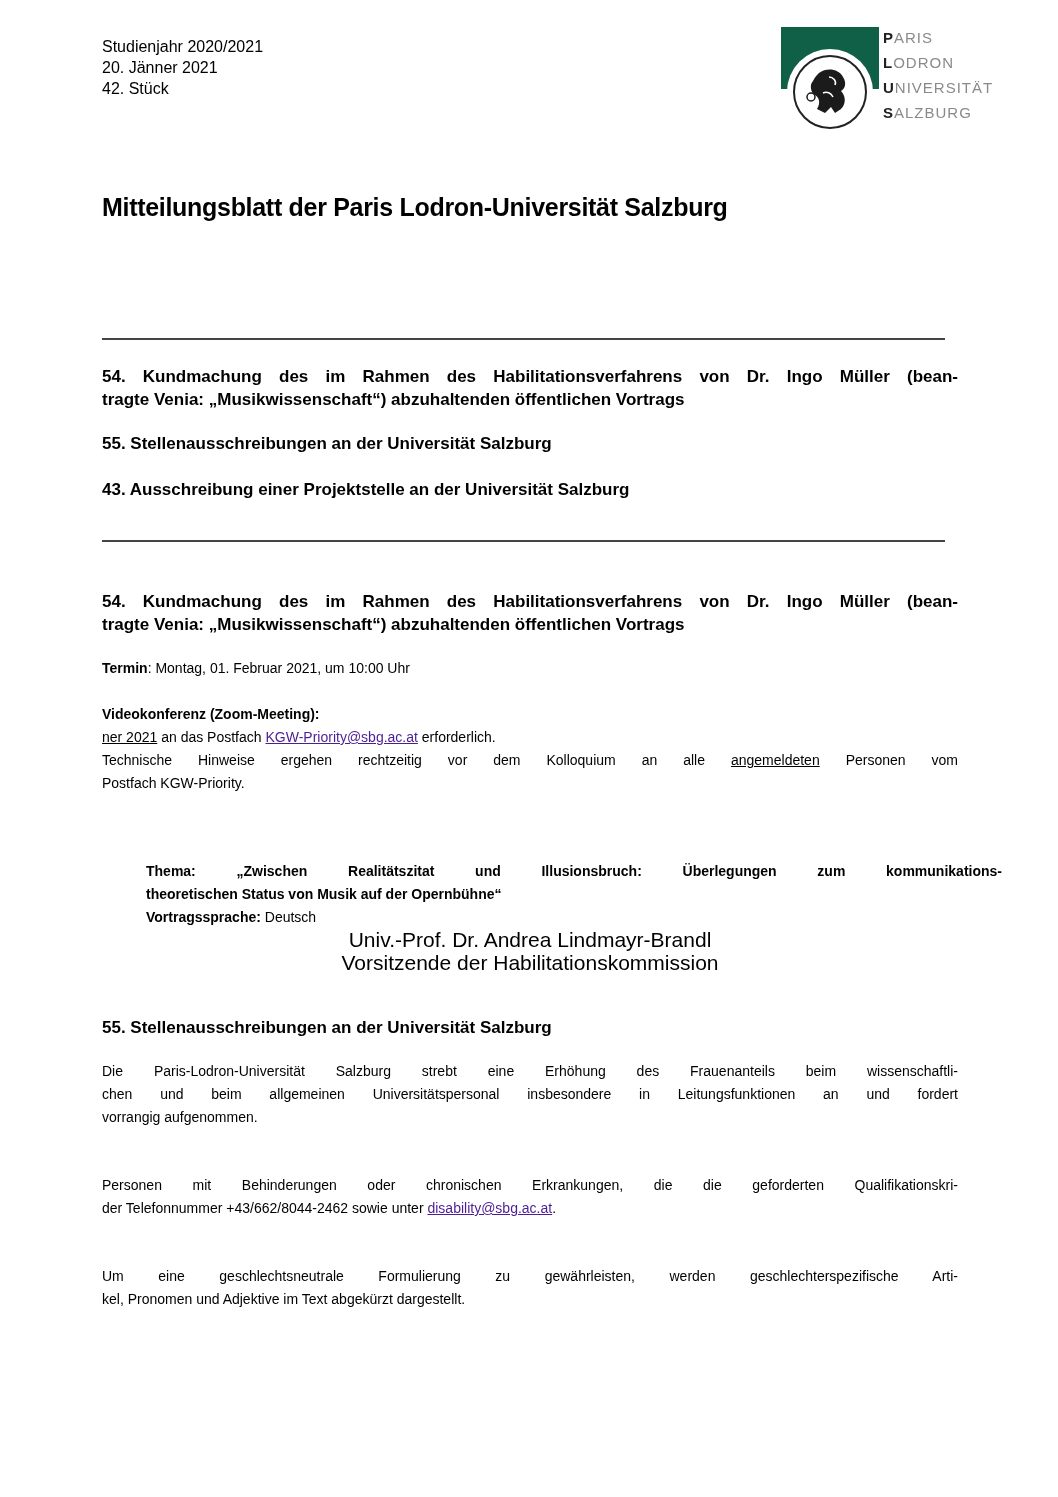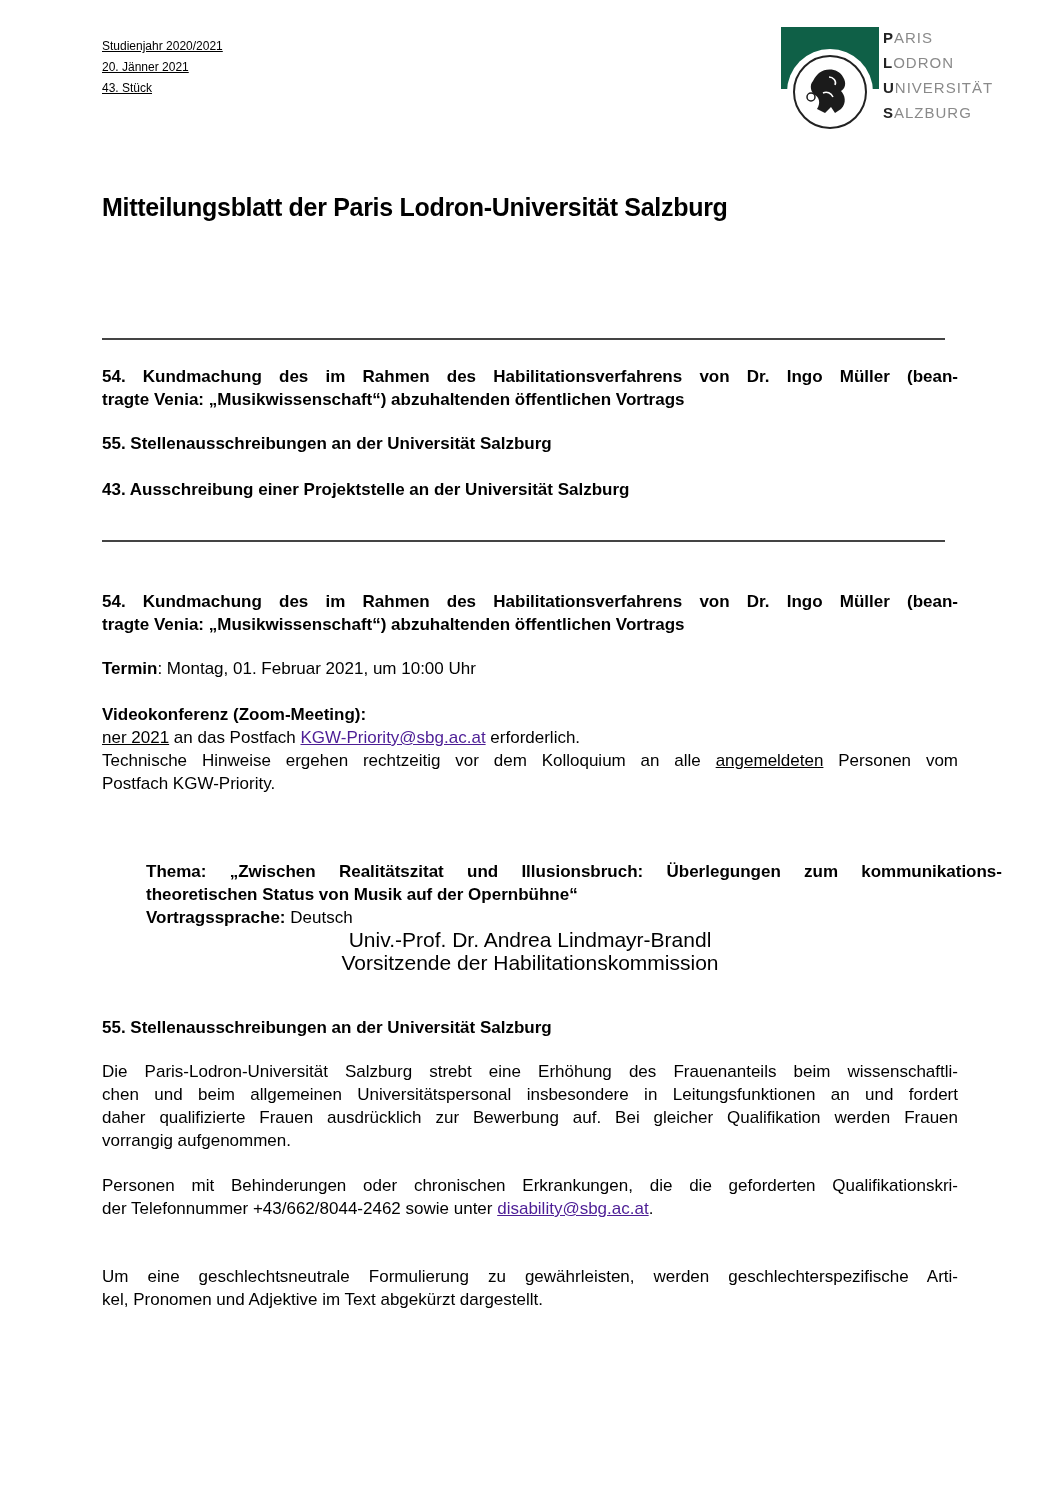--- a/index.html
+++ b/index.html
@@ -1,45 +1,45 @@
 <!DOCTYPE html>
 <html><head>
 <meta charset="utf-8">
 <style>
   html, body { margin: 0; padding: 0; background: #ffffff; }
   body { width: 1058px; height: 1497px; position: relative; overflow: hidden;
          font-family: "Liberation Sans", sans-serif; color: #000; }
   .abs { position: absolute; }
-  .meta { left: 102px; top: 36px; font-size: 12px; line-height: 21px; text-decoration: underline; }
+  .meta { left: 102px; top: 36px; font-size: 16px; line-height: 21px; }
   .meta div { white-space: nowrap; }
   .logo { left: 781px; top: 27px; width: 260px; height: 110px; }
   .logo-green { position: absolute; left: 0; top: 0; width: 98px; height: 62px; background: #0f6047; }
   .logo-arch { position: absolute; left: 6px; top: 22px; width: 86px; height: 86px; border-radius: 50%; background: #fff; }
   .logo-seal { position: absolute; left: 12px; top: 28px; width: 74px; height: 74px; border-radius: 50%;
                border: 2px solid #222; box-sizing: border-box; background: #fff; }
   .logo-seal svg { position: absolute; left: 6px; top: 6px; }
   .logo-text { position: absolute; left: 102px; top: -2px; font-size: 15px; line-height: 25px; color: #8a8a8a; letter-spacing: 1px; }
   .logo-text b { color: #222; font-weight: bold; }
   .title { left: 102px; top: 193px; font-size: 25px; font-weight: bold; letter-spacing: -0.3px; white-space: nowrap; }
   .rule { left: 102px; width: 843px; height: 2px; background: #444; }
   .toc-item { left: 102px; width: 856px; font-size: 17px; font-weight: bold; line-height: 23px; text-align: justify; }
-  .body-text { left: 102px; width: 856px; font-size: 17px; line-height: 23px; text-align: justify; }
+  .body-text { left: 102px; width: 856px; font-size: 14px; line-height: 23px; text-align: justify; }
   .b { font-weight: bold; }
   .u { text-decoration: underline; }
   .link { color: #4c1d95; text-decoration: underline; }
   .sig { left: 102px; width: 856px; text-align: center; font-size: 21px; line-height: 23px; }
   .jl { text-align-last: justify; }
 </style>
 </head>
 <body>
 
 <div class="abs meta">
   <div>Studienjahr 2020/2021</div>
   <div>20. Jänner 2021</div>
-  <div>43. Stück</div>
+  <div>42. Stück</div>
 </div>
 
 <div class="abs logo">
   <div class="logo-green"></div>
   <div class="logo-arch"></div>
   <div class="logo-seal">
     <svg width="58" height="58" viewBox="0 0 58 58">
       <path d="M18 10 C26 4 38 6 42 14 C46 20 44 26 40 28 C44 32 46 40 40 46 L34 50 L30 44 L24 50 L16 46 C20 40 18 34 14 32 C10 30 8 22 12 18 C14 14 16 12 18 10 Z" fill="#1b1b1b"></path>
       <circle cx="10" cy="34" r="4" fill="none" stroke="#1b1b1b" stroke-width="1.5"></circle>
       <path d="M28 14 C32 14 36 18 34 22" fill="none" stroke="#fff" stroke-width="1.5"></path>
@@ -92,21 +92,20 @@
 <div class="abs sig" style="top:928px; left:102px; width:856px;">
   <div style="padding-left:0;">Univ.-Prof. Dr. Andrea Lindmayr-Brandl</div>
   <div>Vorsitzende der Habilitationskommission</div>
 </div>
 
 <div class="abs toc-item" style="top:1016px;">55. Stellenausschreibungen an der Universität Salzburg</div>
 
 <div class="abs body-text" style="top:1060px;">
   <div class="jl">Die Paris-Lodron-Universität Salzburg strebt eine Erhöhung des Frauenanteils beim wissenschaftli-</div>
   <div class="jl">chen und beim allgemeinen Universitätspersonal insbesondere in Leitungsfunktionen an und fordert</div>
-  <div class="jl">daher qualifizierte Frauen ausdrücklich zur Bewerbung auf. Bei gleicher Qualifikation werden Frauen</div>
   <div>vorrangig aufgenommen.</div>
 </div>
 
 <div class="abs body-text" style="top:1174px;">
   <div class="jl">Personen mit Behinderungen oder chronischen Erkrankungen, die die geforderten Qualifikationskri-</div>
   <div><span>der Telefonnummer +43/662/8044-2462 sowie unter </span><a class="link" href="#">disability@sbg.ac.at</a><span>.</span></div>
 </div>
 
 <div class="abs body-text" style="top:1265px;">
   <div class="jl">Um eine geschlechtsneutrale Formulierung zu gewährleisten, werden geschlechterspezifische Arti-</div>

